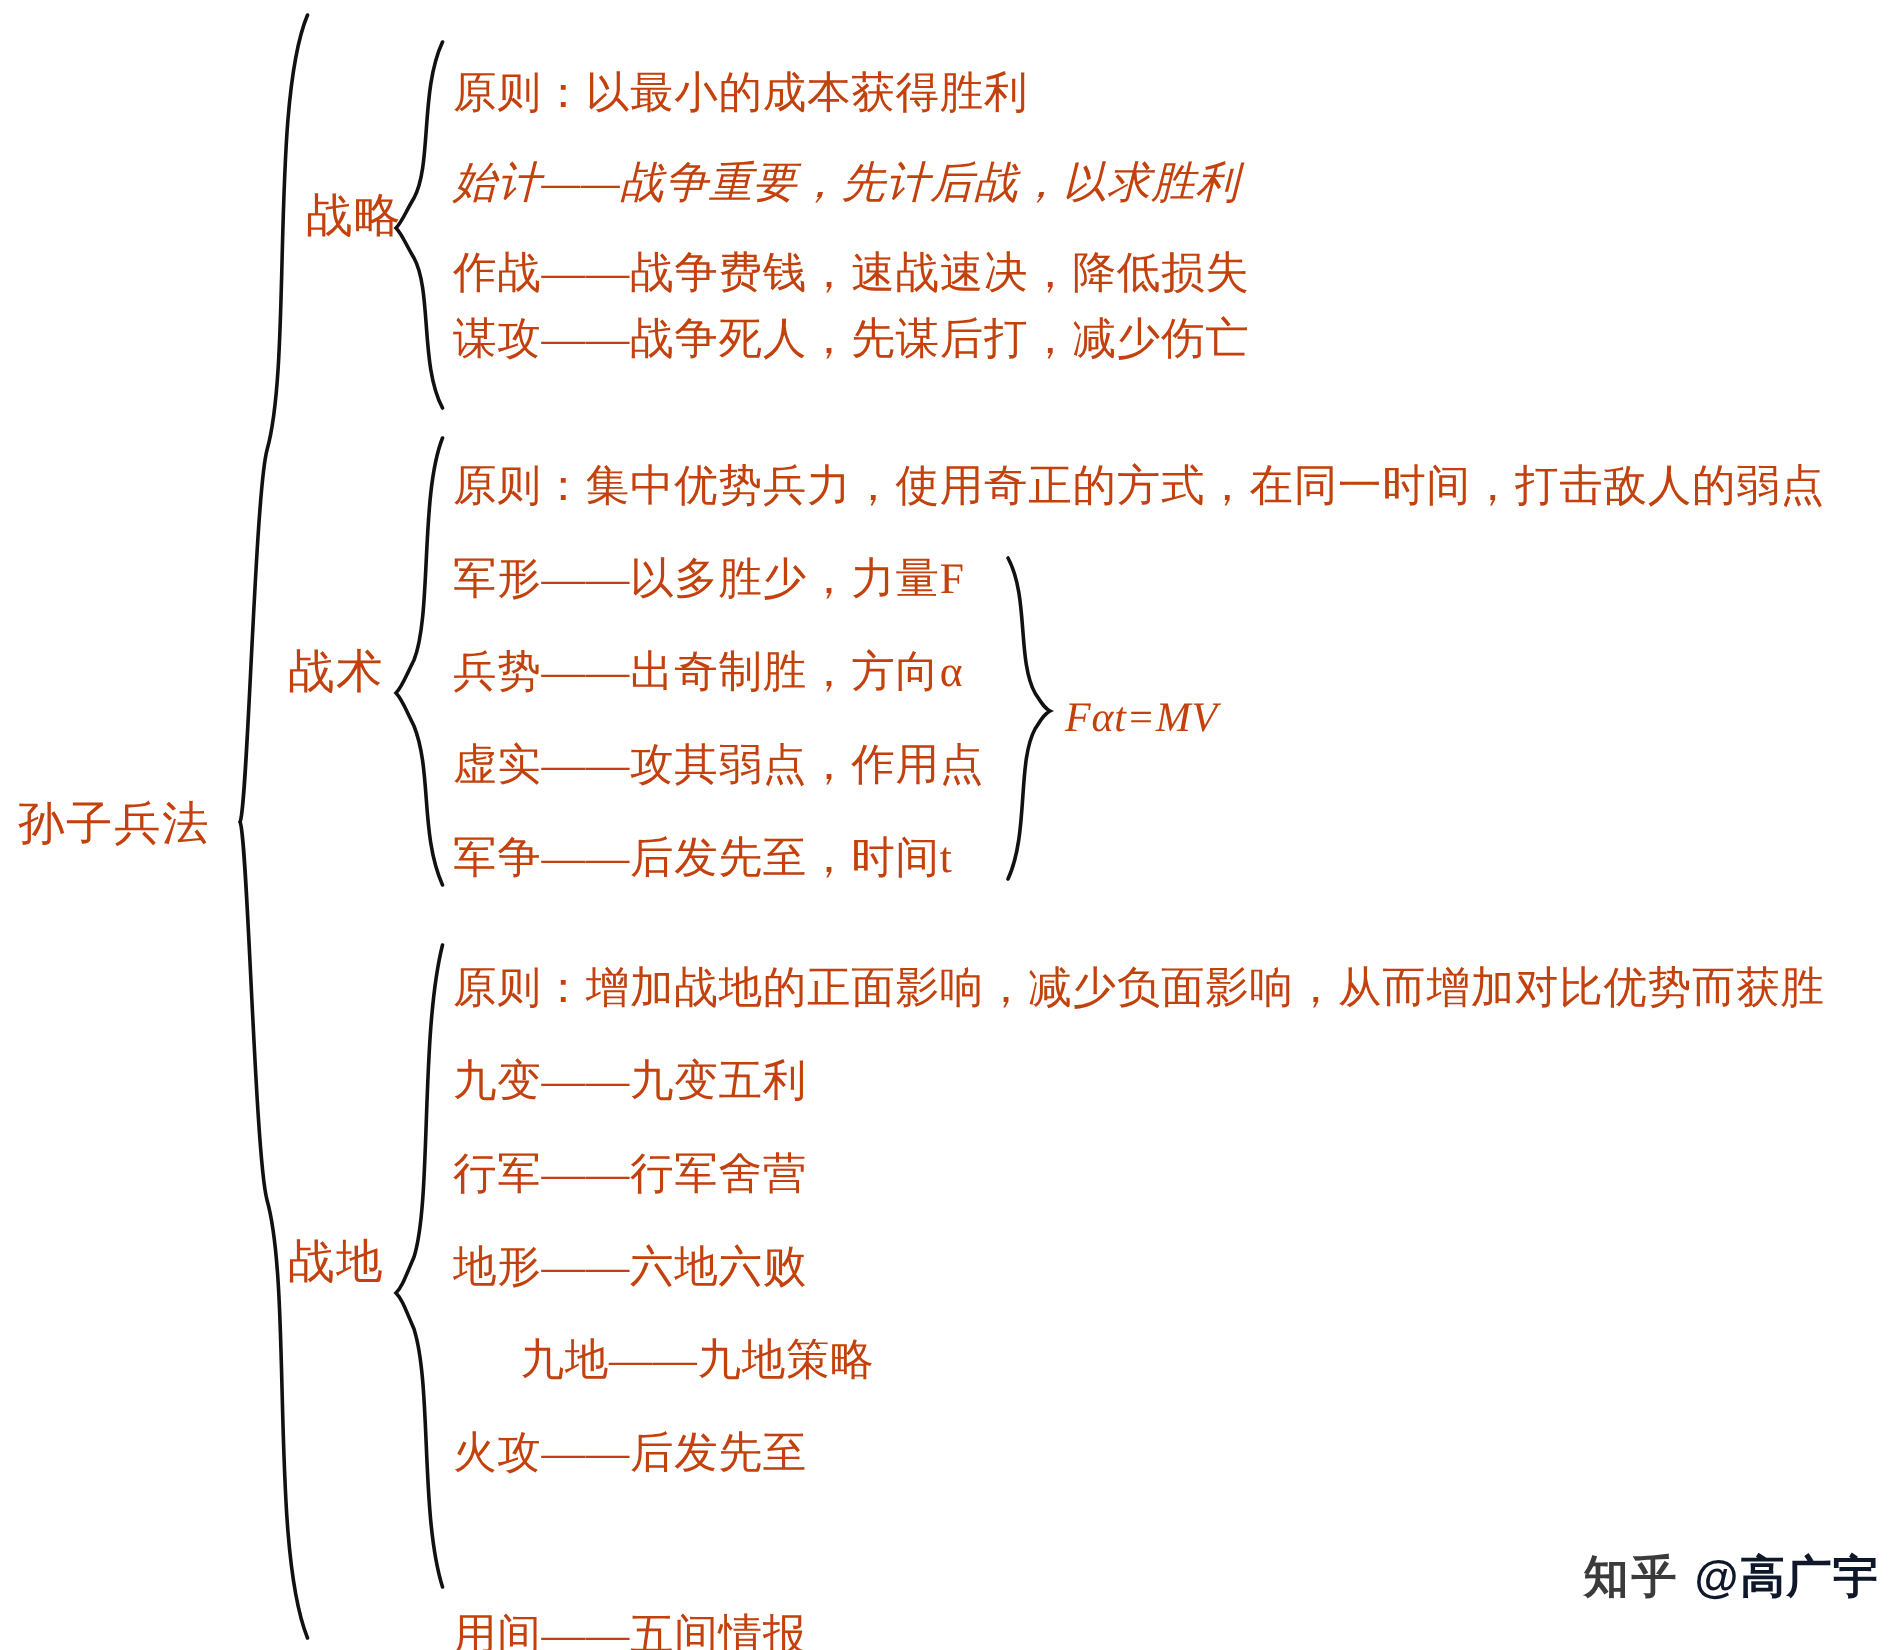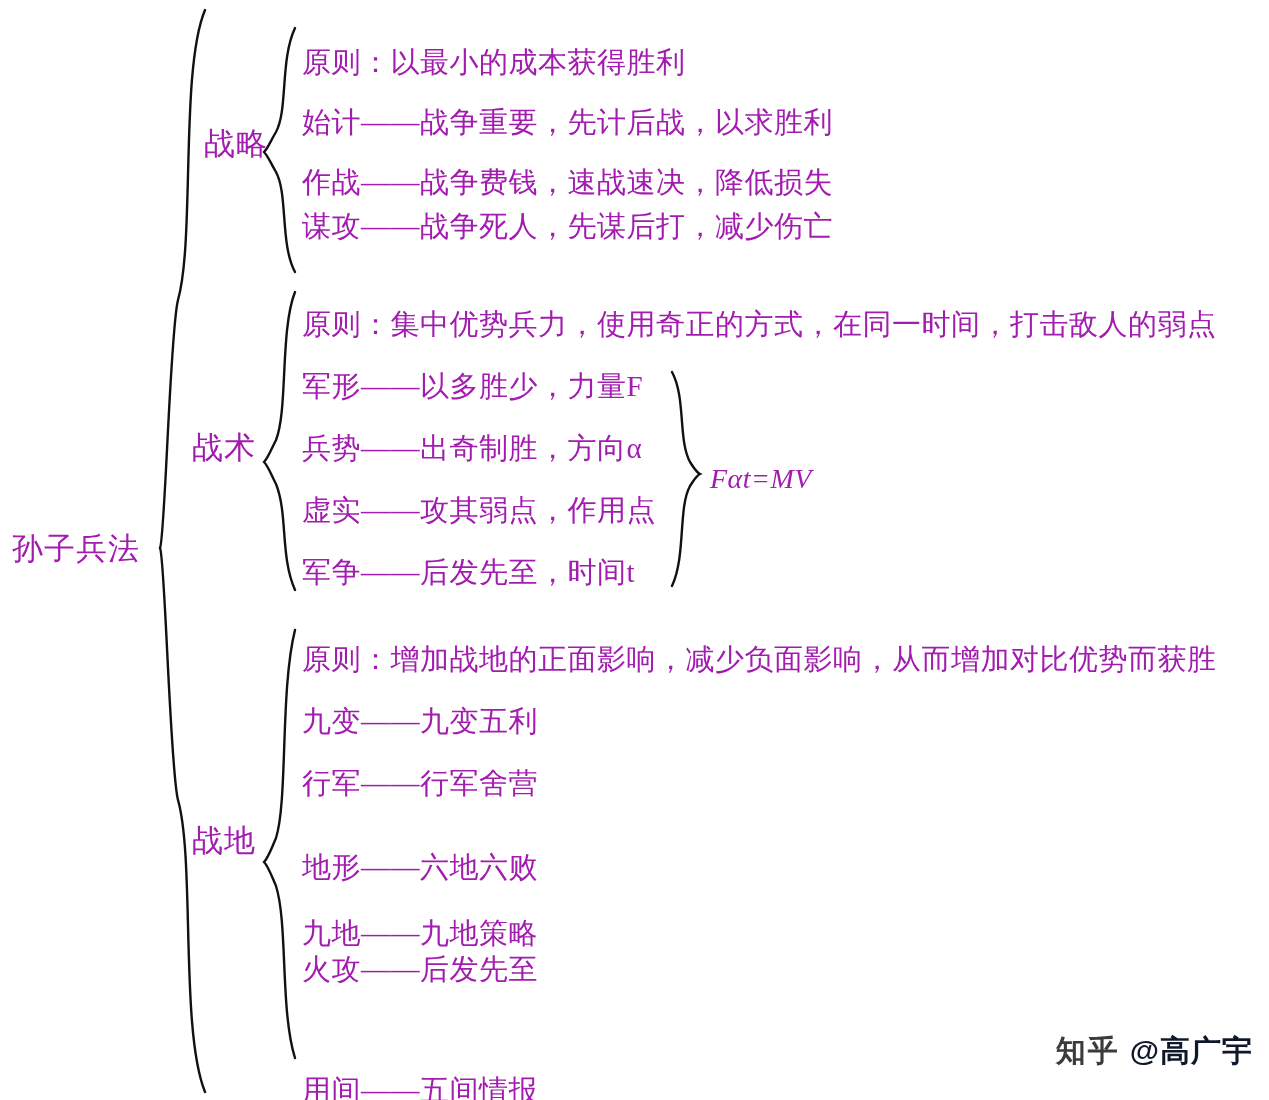--- a/index.html
+++ b/index.html
@@ -21,21 +21,21 @@
     left: 0;
     top: 0;
     width: 1269px;
     height: 1100px;
   }
 
   .txt {
     position: absolute;
     white-space: nowrap;
     font-family: "Liberation Serif", "DejaVu Serif", serif;
-    color: #a21caf;
+    color: #c2410c;
     line-height: 1;
   }
 
   
   .root-label {
     font-size: 31px;
     left: 12px;
     top: 533px;
     letter-spacing: 1px;
   }
@@ -143,37 +143,37 @@
              C 678 508, 686 556, 672 586"></path>
   </svg>
 
   <div class="txt root-label">孙子兵法</div>
 
   <div class="txt l2-label l2-strategy">战略</div>
   <div class="txt l2-label l2-tactics">战术</div>
   <div class="txt l2-label l2-field">战地</div>
 
   <div class="txt leaf" style="top:48px;">原则：以最小的成本获得胜利</div>
-  <div class="txt leaf" style="top:108px;">始计——战争重要，先计后战，以求胜利</div>
+  <div class="txt leaf" style="top:108px;font-style:italic;">始计——战争重要，先计后战，以求胜利</div>
   <div class="txt leaf" style="top:168px;">作战——战争费钱，速战速决，降低损失</div>
   <div class="txt leaf" style="top:212px;">谋攻——战争死人，先谋后打，减少伤亡</div>
 
   <div class="txt leaf" style="top:310px;">原则：集中优势兵力，使用奇正的方式，在同一时间，打击敌人的弱点</div>
   <div class="txt leaf" style="top:372px;">军形——以多胜少，力量F</div>
   <div class="txt leaf" style="top:434px;">兵势——出奇制胜，方向α</div>
   <div class="txt leaf" style="top:496px;">虚实——攻其弱点，作用点</div>
   <div class="txt leaf" style="top:558px;">军争——后发先至，时间t</div>
 
   <div class="txt formula">Fαt=MV</div>
 
   <div class="txt leaf" style="top:707px;">九变——九变五利</div>
   <div class="txt leaf" style="top:645px;">原则：增加战地的正面影响，减少负面影响，从而增加对比优势而获胜</div>
   <div class="txt leaf" style="top:769px;">行军——行军舍营</div>
-  <div class="txt leaf" style="top:853px;text-align:right;">地形——六地六败</div>
-  <div class="txt leaf" style="top:919px;">九地——九地策略</div>
+  <div class="txt leaf" style="top:831px;text-align:right;">地形——六地六败</div>
+  <div class="txt leaf" style="top:893px;margin-left:45px;">九地——九地策略</div>
   <div class="txt leaf" style="top:955px;">火攻——后发先至</div>
   <div class="txt leaf" style="top:1076px;">用间——五间情报</div>
 
   <div class="watermark">
     <span class="zhihu-mark">知乎</span>
     <span class="handle">@高广宇</span>
   </div>
 
 </div>
 

